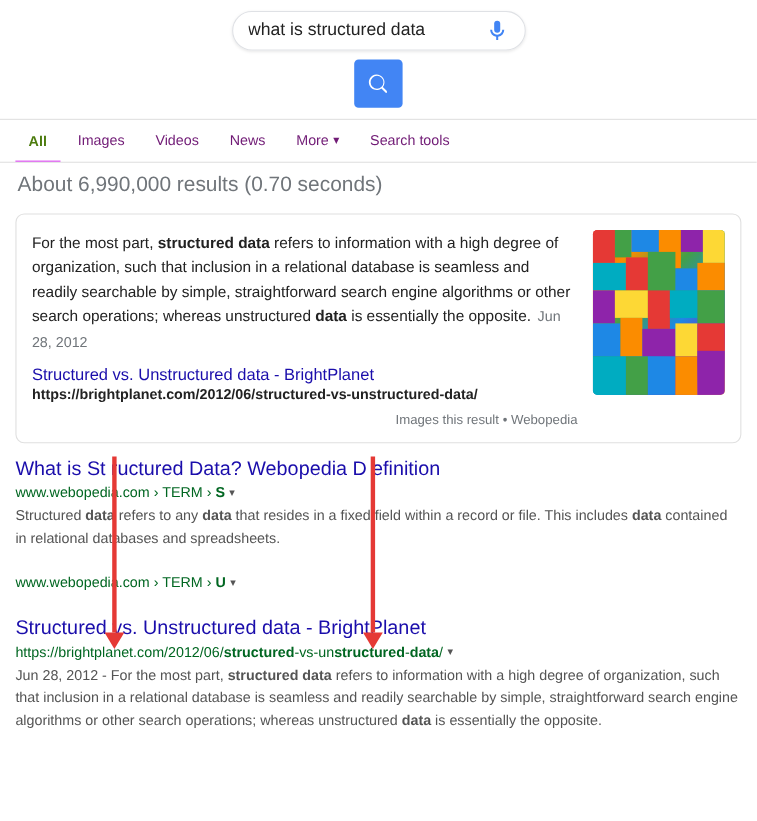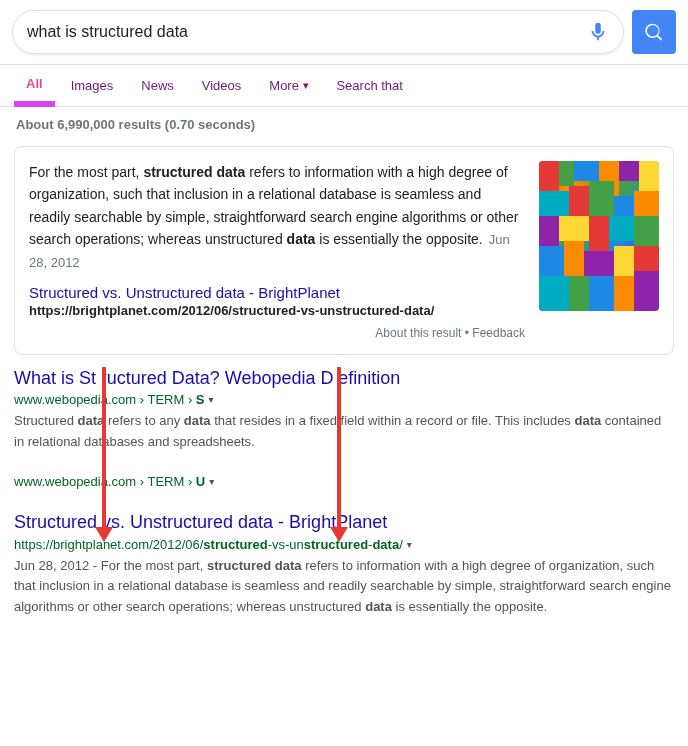--- a/index.html
+++ b/index.html
@@ -5,20 +5,21 @@
     * { box-sizing: border-box; margin: 0; padding: 0; }
     body { font-family: Arial, sans-serif; font-size: 14px; color: #222; background: #fff; }
 
     
     .search-bar-container {
       display: flex;
       align-items: center;
       padding: 10px 12px;
       border-bottom: 1px solid #e0e0e0;
       gap: 8px;
+      flex-direction: column;
     }
     .search-input-wrapper {
       flex: 1;
       display: flex;
       align-items: center;
       border: 1px solid #dfe1e5;
       border-radius: 24px;
       padding: 6px 14px;
       height: 44px;
       box-shadow: 0 1px 3px rgba(0,0,0,0.1);
@@ -70,31 +71,30 @@
       cursor: pointer;
       border-bottom: 3px solid transparent;
       position: relative;
       top: 1px;
       display: flex;
       align-items: center;
       gap: 4px;
       white-space: nowrap;
     }
     .nav-tab.active {
-      color: #ec4899;
-      border-bottom: 6px solid #d946ef;
+      color: #4d7c0f;
+      border-bottom: 1px solid #d946ef;
       font-weight: bold;
     }
 
     
     .results-info {
       padding: 10px 16px 6px;
-      font-size: 13px;
+      font-size: 19px;
       color: #70757a;
-      font-weight: bold;
     }
 
     
     .featured-snippet {
       margin: 8px 14px 12px;
       border: 1px solid #e0e0e0;
       border-radius: 8px;
       padding: 14px;
       display: flex;
       gap: 14px;
@@ -209,49 +209,49 @@
 </div>
 
 <nav class="nav-tabs">
   <div class="nav-tab active">
     <span>All</span>
   </div>
   <div class="nav-tab">
     <span>Images</span>
   </div>
   <div class="nav-tab">
+    <span>Videos</span>
+  </div>
+  <div class="nav-tab">
     <span>News</span>
-  </div>
-  <div class="nav-tab">
-    <span>Videos</span>
   </div>
   <div class="nav-tab">
     <span>More</span>
     <span style="font-size:11px;">▾</span>
   </div>
   <div class="nav-tab">
-    <span>Search that</span>
+    <span>Search tools</span>
   </div>
 </nav>
 
 <div class="results-info">About 6,990,000 results (0.70 seconds)</div>
 
 <div class="featured-snippet">
   <div style="flex:1;">
     <div class="featured-snippet-text">
       <span>For the most part, </span><span class="bold">structured data</span><span> refers to information with a high degree of organization, such that inclusion in a relational database is seamless and readily searchable by simple, straightforward search engine algorithms or other search operations; whereas unstructured </span><span class="bold">data</span><span> is essentially the opposite.</span><span class="date">Jun 28, 2012</span>
     </div>
     <a class="snippet-link" href="#">Structured vs. Unstructured data - BrightPlanet</a>
     <div class="snippet-url">
       <span>https://brightplanet.com/2012/06/</span><span class="breadcrumb-bold">structured</span><span>-vs-un</span><span class="breadcrumb-bold">structured</span><span>-</span><span class="breadcrumb-bold">data</span><span>/</span>
     </div>
     <div class="snippet-about">
-      <a href="#">About this result</a>
+      <a href="#">Images this result</a>
       <span> • </span>
-      <a href="#">Feedback</a>
+      <a href="#">Webopedia</a>
     </div>
   </div>
 
   <div class="featured-snippet-image">
     <svg width="120" height="150" viewBox="0 0 120 150" xmlns="http://www.w3.org/2000/svg">
       <rect x="0" y="0" width="20" height="30" fill="#e53935"></rect>
       <rect x="20" y="0" width="15" height="25" fill="#43a047"></rect>
       <rect x="35" y="0" width="25" height="20" fill="#1e88e5"></rect>
       <rect x="60" y="0" width="20" height="35" fill="#fb8c00"></rect>
       <rect x="80" y="0" width="20" height="20" fill="#8e24aa"></rect>

